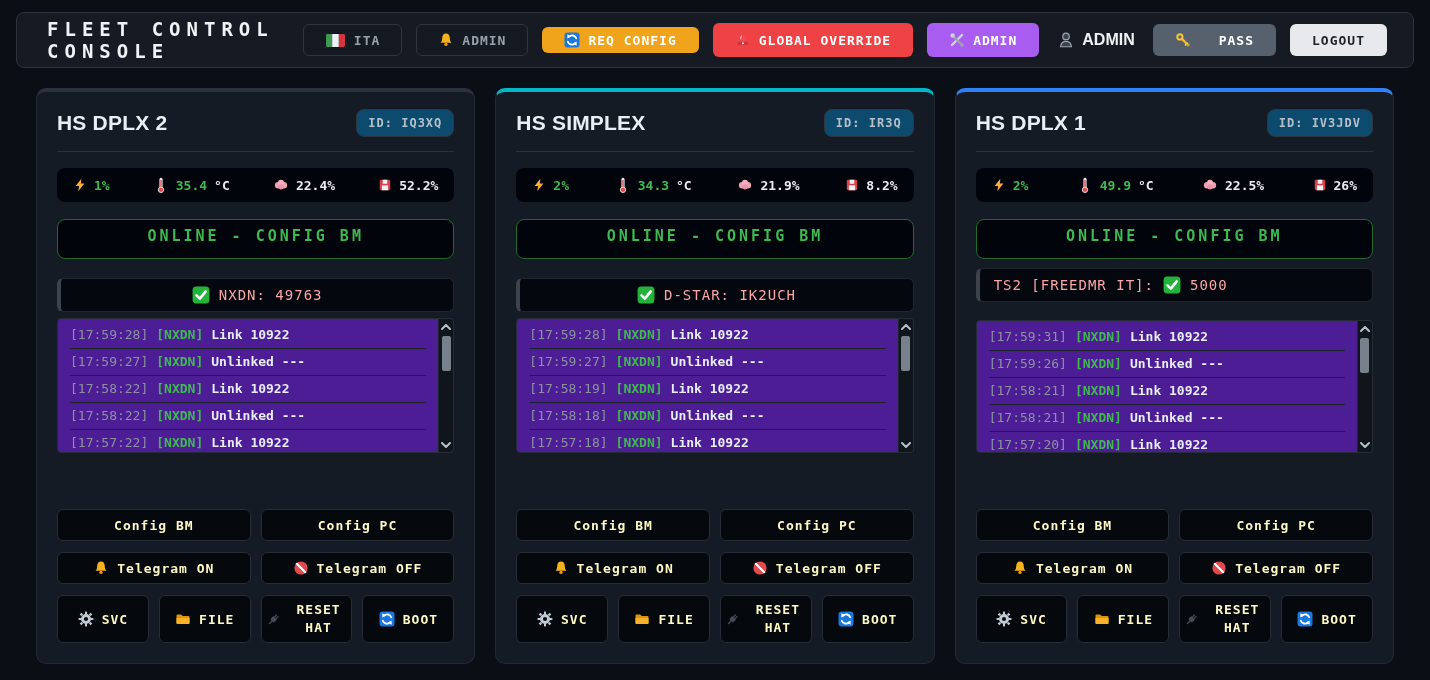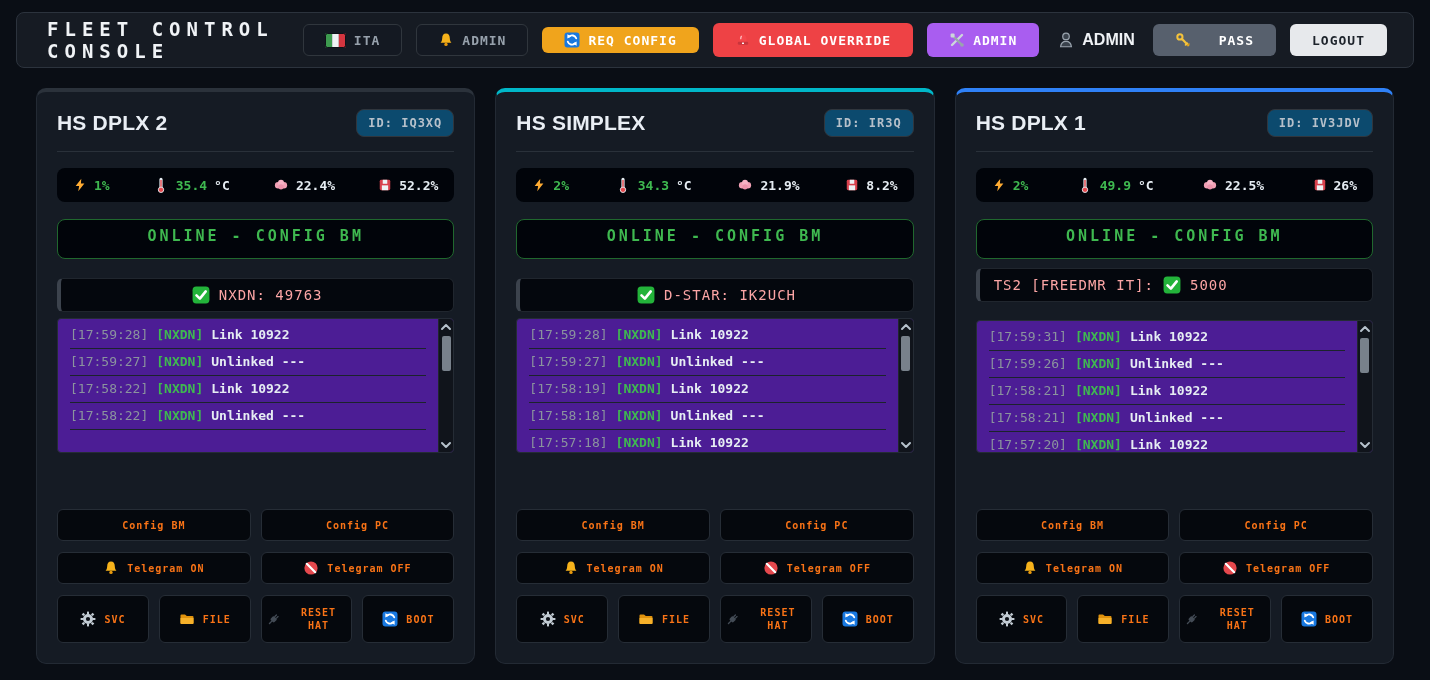--- a/index.html
+++ b/index.html
@@ -110,21 +110,21 @@
   }
   .sc-btn { width:100%; height:15px; display:flex; align-items:center; justify-content:center; cursor:pointer; }
   .sc-track { flex:1; width:100%; display:flex; justify-content:center; }
   .sc-thumb { width:9px; height:35px; margin-top:2px; background:#78818b; border-radius:2px; cursor:pointer; }
 
   .btn-area { margin-top:auto; }
   .grid2 { display:grid; grid-template-columns:1fr 1fr; gap:10px; margin-top:11px; }
   .grid4 { display:grid; grid-template-columns:repeat(4,1fr); gap:10px; margin-top:11px; }
   .cbtn {
     background:#05080d; border:1px solid #262d36; border-radius:6px;
-    color:#f97316; font-family:inherit; font-size:10px; font-weight:bold; letter-spacing:1px;
+    color:#fef9c3; font-family:inherit; font-size:13px; font-weight:bold; letter-spacing:1px;
     height:32px; display:flex; align-items:center; justify-content:center; gap:8px;
     cursor:pointer; padding:0 4px;
   }
   .grid4 .cbtn { height:48px; }
   .cbtn .wrap { white-space:normal; text-align:center; line-height:1.35; }
 </style>
 </head>
 <body>
 
 <svg class="hidden-defs" aria-hidden="true">
@@ -322,20 +322,21 @@
           <use href="#i-check"></use>
         </svg>
       <span>NXDN: 49763</span>
     </div>
     <div class="log">
       <div class="log-rows">
         <div class="log-row"><span class="log-time">[17:59:28]</span><span class="log-tag">[NXDN]</span><span class="log-msg">Link 10922</span></div>
         <div class="log-row"><span class="log-time">[17:59:27]</span><span class="log-tag">[NXDN]</span><span class="log-msg">Unlinked ---</span></div>
         <div class="log-row"><span class="log-time">[17:58:22]</span><span class="log-tag">[NXDN]</span><span class="log-msg">Link 10922</span></div>
         <div class="log-row"><span class="log-time">[17:58:22]</span><span class="log-tag">[NXDN]</span><span class="log-msg">Unlinked ---</span></div>
+        <div class="log-row"><span class="log-time">[17:57:22]</span><span class="log-tag">[NXDN]</span><span class="log-msg">Link 10922</span></div>
       </div>
       <div class="log-scroll">
         <div class="sc-btn">
             <svg class="ic">
               <use href="#i-chev-up"></use>
             </svg>
           </div>
         <div class="sc-track">
             <div class="sc-thumb"></div>
           </div>

